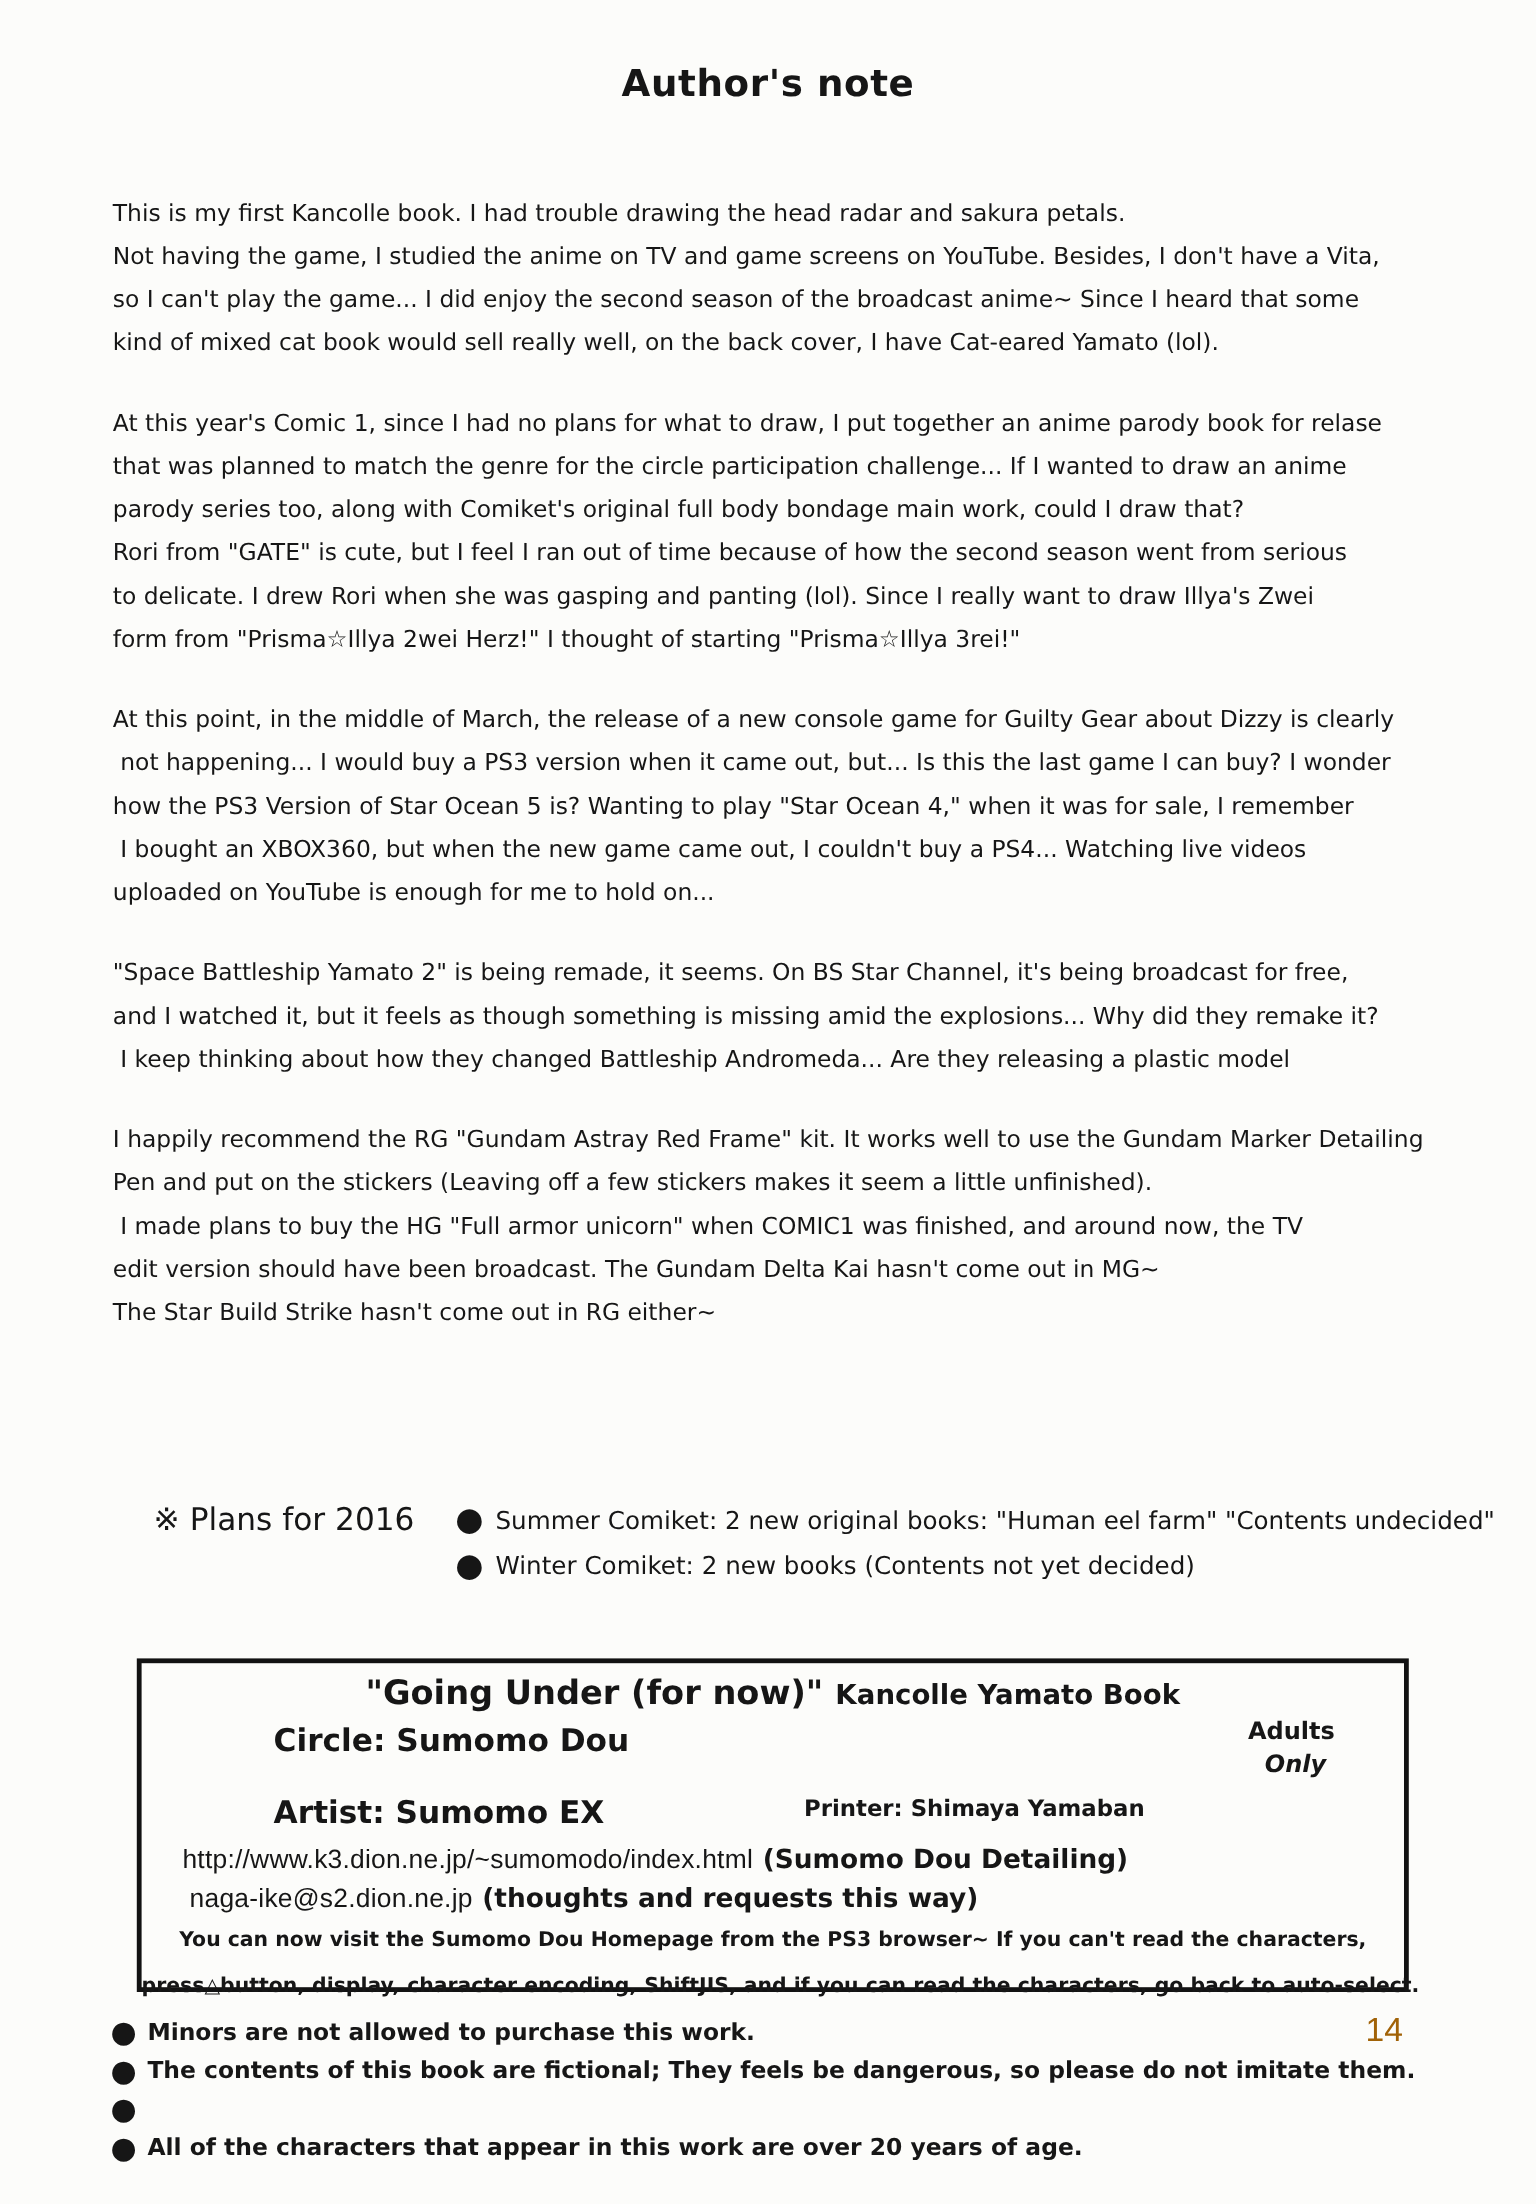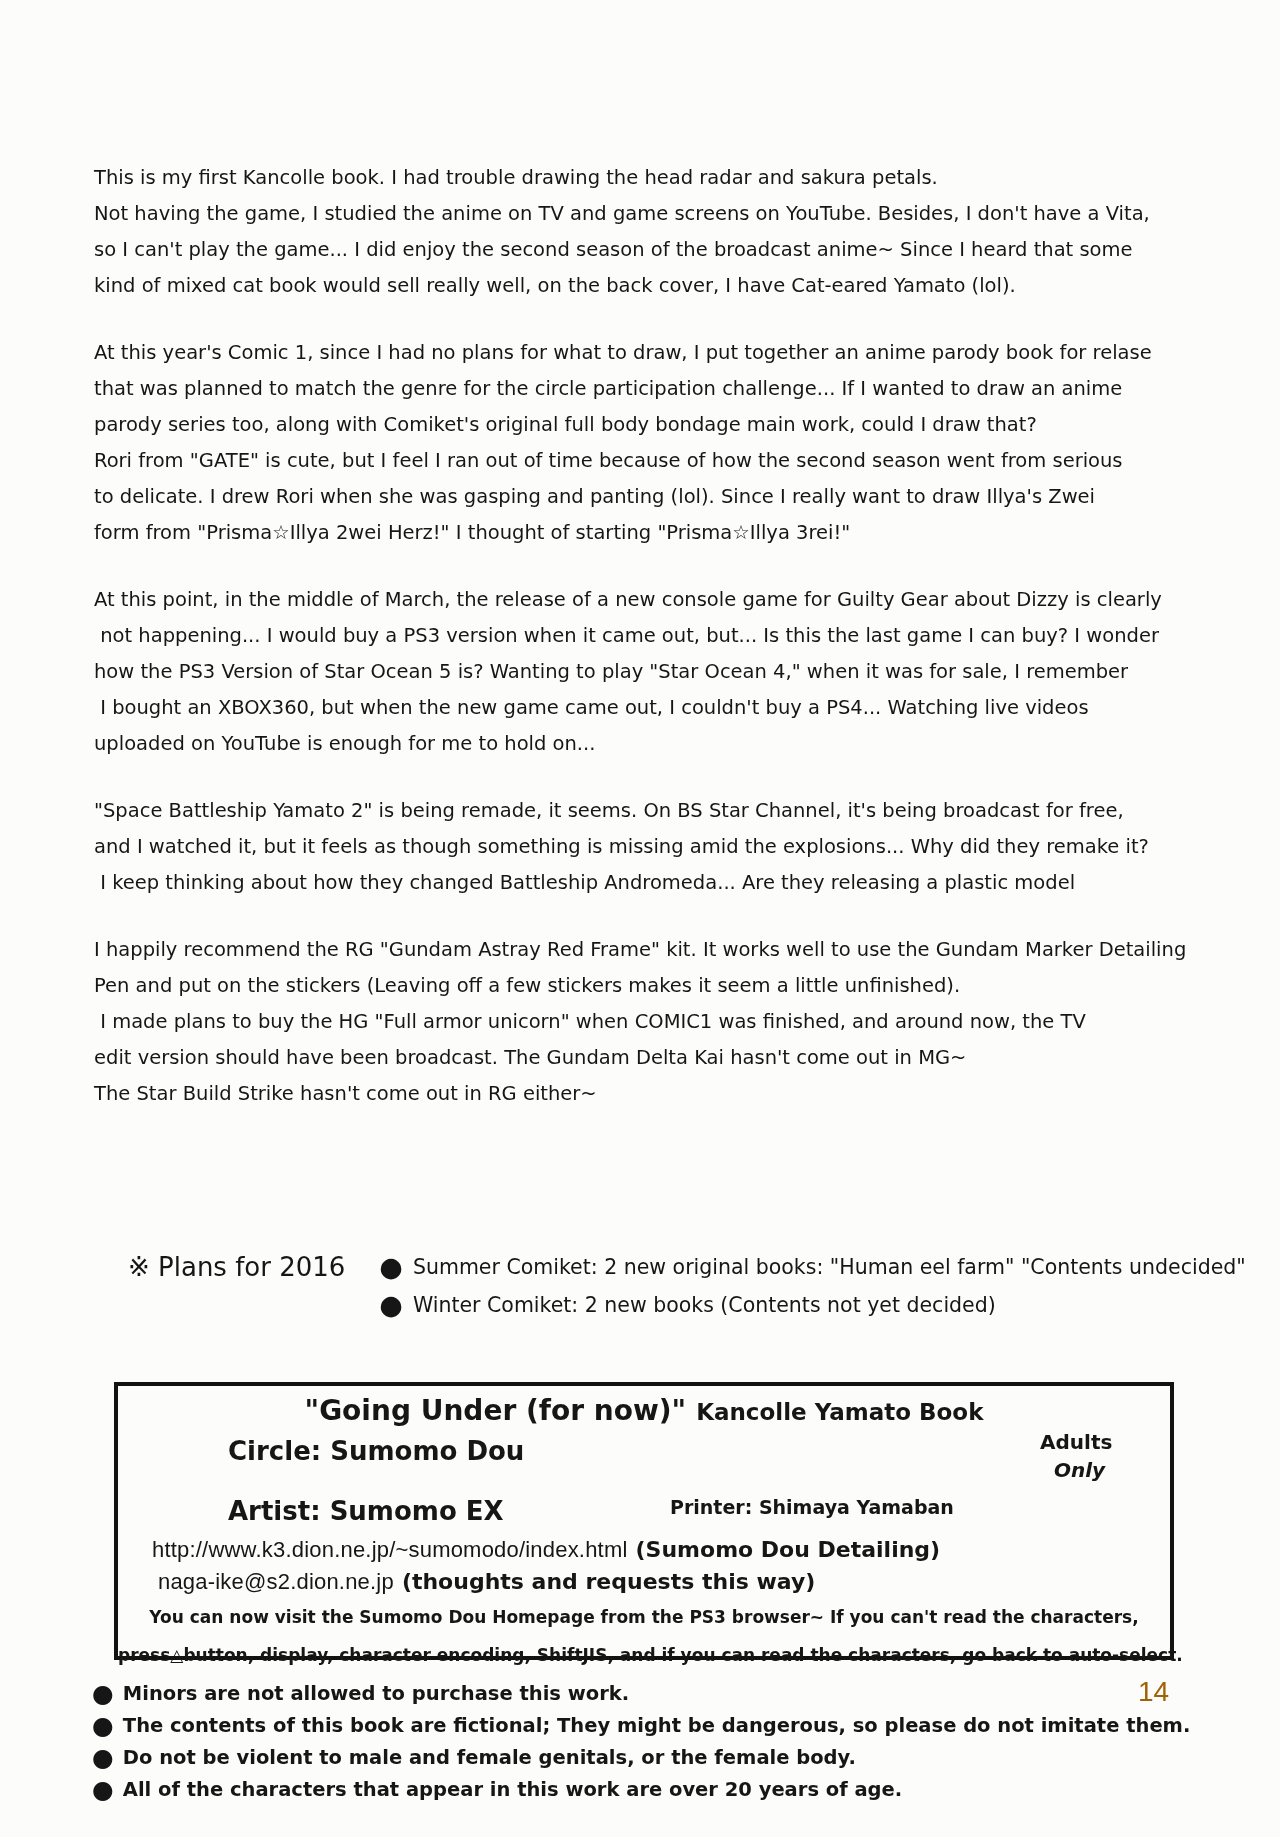--- a/index.html
+++ b/index.html
@@ -49,20 +49,21 @@
   .page-number {
     position:absolute; left:1138px; top:1676px;
     font-family:Liberation Sans, sans-serif; font-size:28px; color:#a16207;
   }
 </style>
 </head>
 <body>
 
 <div class="page">
 
+  <div class="page-title">Author's note</div>
 
   <div class="note-body">
     <div class="para">This is my first Kancolle book. I had trouble drawing the head radar and sakura petals.
 Not having the game, I studied the anime on TV and game screens on YouTube. Besides, I don't have a Vita,
 so I can't play the game... I did enjoy the second season of the broadcast anime~ Since I heard that some
 kind of mixed cat book would sell really well, on the back cover, I have Cat-eared Yamato (lol).</div>
     <div class="para">At this year's Comic 1, since I had no plans for what to draw, I put together an anime parody book for relase
 that was planned to match the genre for the circle participation challenge... If I wanted to draw an anime
 parody series too, along with Comiket's original full body bondage main work, could I draw that?
 Rori from "GATE" is cute, but I feel I ran out of time because of how the second season went from serious
@@ -118,25 +119,24 @@
     <div class="box-note2">press△button, display, character encoding, ShiftJIS, and if you can read the characters, go back to auto-select.</div>
   </div>
 
   <div class="disclaimers">
     <div class="disc-item">
       <span class="disc-bullet">●</span>
       <span>Minors are not allowed to purchase this work.</span>
     </div>
     <div class="disc-item">
       <span class="disc-bullet">●</span>
-      <span>The contents of this book are fictional; They might be dangerous, so please do not imitate them.</span>
+      <span>The contents of this book are fictional; They feels be dangerous, so please do not imitate them.</span>
     </div>
     <div class="disc-item">
       <span class="disc-bullet">●</span>
-      <span>Do not be violent to male and female genitals, or the female body.</span>
     </div>
     <div class="disc-item">
       <span class="disc-bullet">●</span>
       <span>All of the characters that appear in this work are over 20 years of age.</span>
     </div>
   </div>
 
   <div class="page-number">14</div>
 
 </div>

